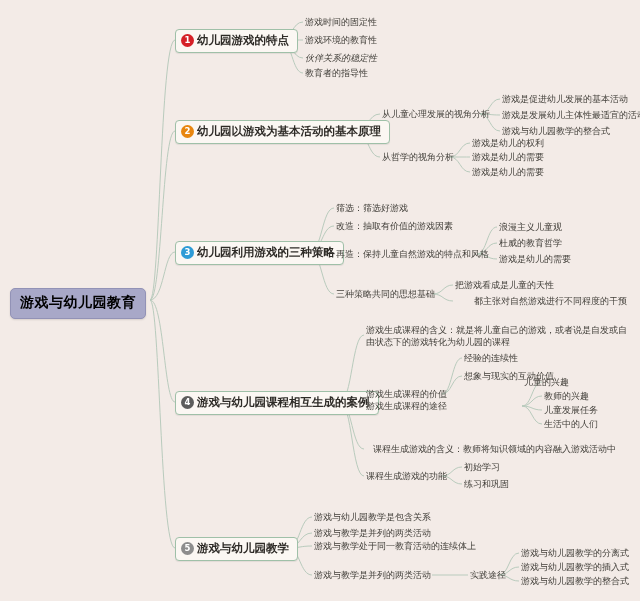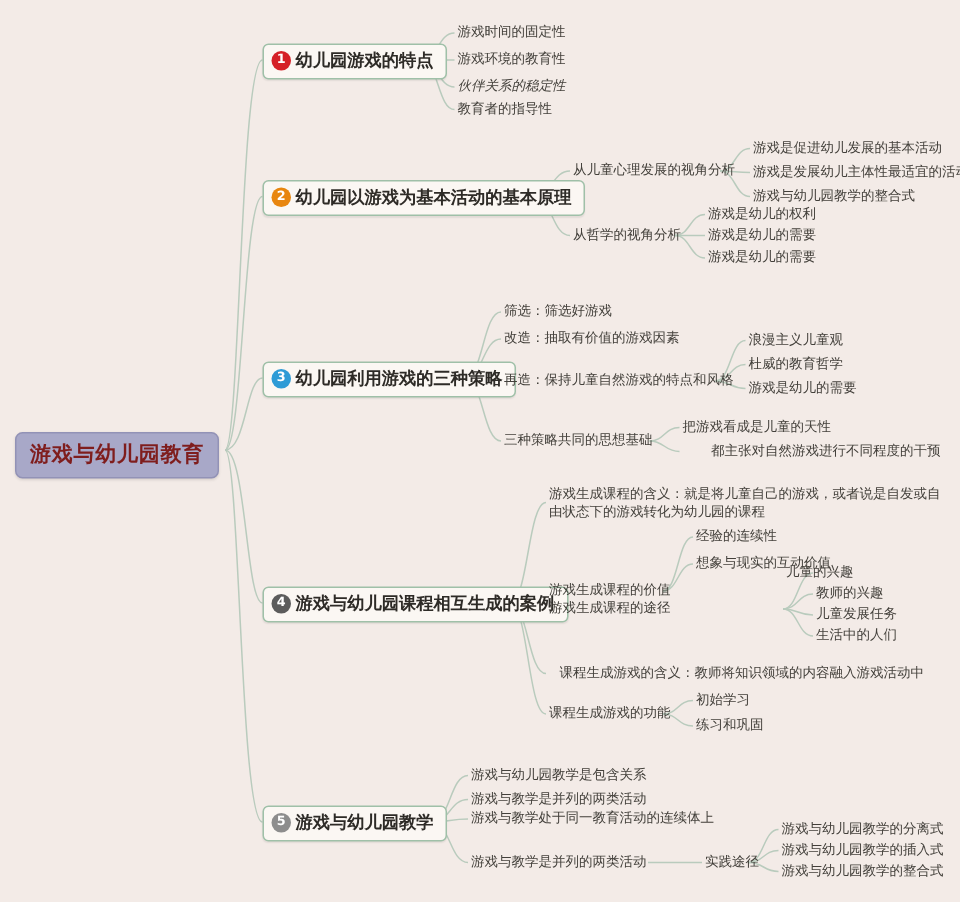--- a/index.html
+++ b/index.html
@@ -18,21 +18,21 @@
 
   
   .root{
     left:10px; top:288px;
     background:#a8a8c8;
     border:1px solid #9292b6;
     border-radius:5px;
     padding:5px 9px 6px 9px;
     font-size:14px;
     font-weight:bold;
-    color:#7f1d1d;
+    color:#000000;
     letter-spacing:.5px;
     white-space:nowrap;
     box-shadow:0 1px 2px rgba(0,0,0,.12);
   }
 
   
   .topic{
     background:#fbf7f3;
     border:1px solid #9fc0a8;
     border-radius:4px;

